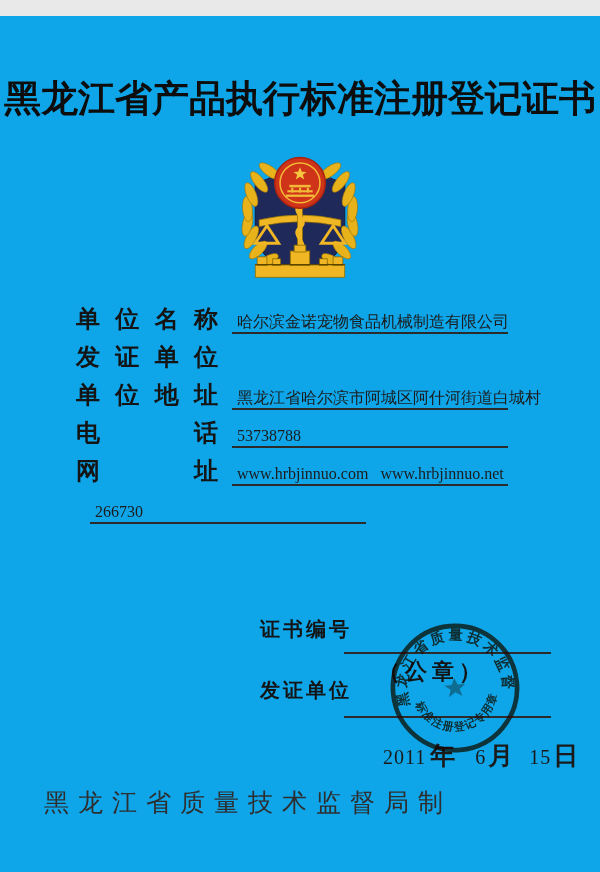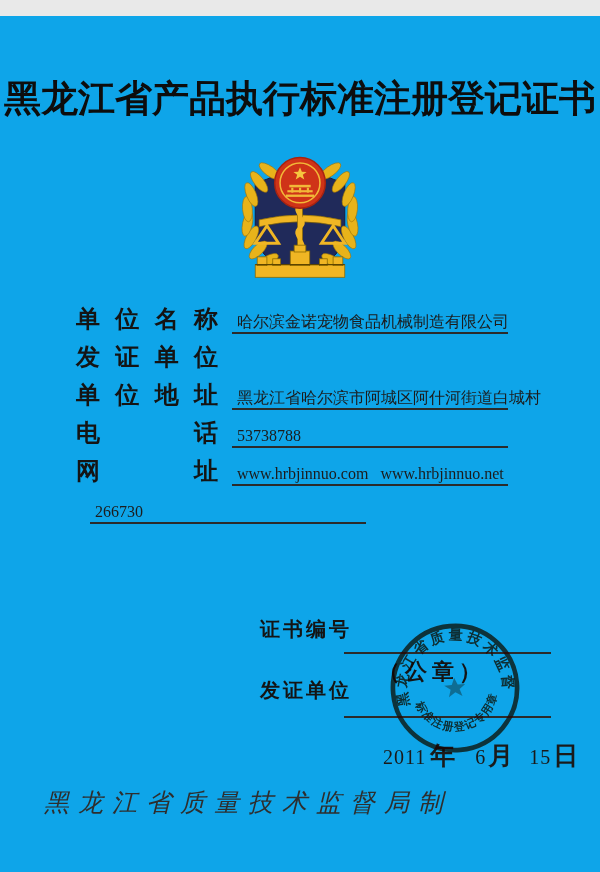--- a/index.html
+++ b/index.html
@@ -65,21 +65,21 @@
   .g4{margin-left:16px;} .g5{margin-left:2px;}
   
   .seal{
     position:absolute;left:387px;top:604px;width:136px;height:136px;
     mix-blend-mode:multiply;opacity:.93;transform:rotate(-5deg);
   }
   
   .footer{
     position:absolute;top:770px;left:0;width:496px;
     text-align:center;font-size:25px;letter-spacing:9px;
-    color:#2e2e2e;white-space:nowrap;font-style:italic;
+    color:#2e2e2e;white-space:nowrap;
   }
 </style>
 </head>
 <body>
 
 <div class="page">
 
   <h1 class="title">黑龙江省产品执行标准注册登记证书</h1>
 
   <div class="emblem">

